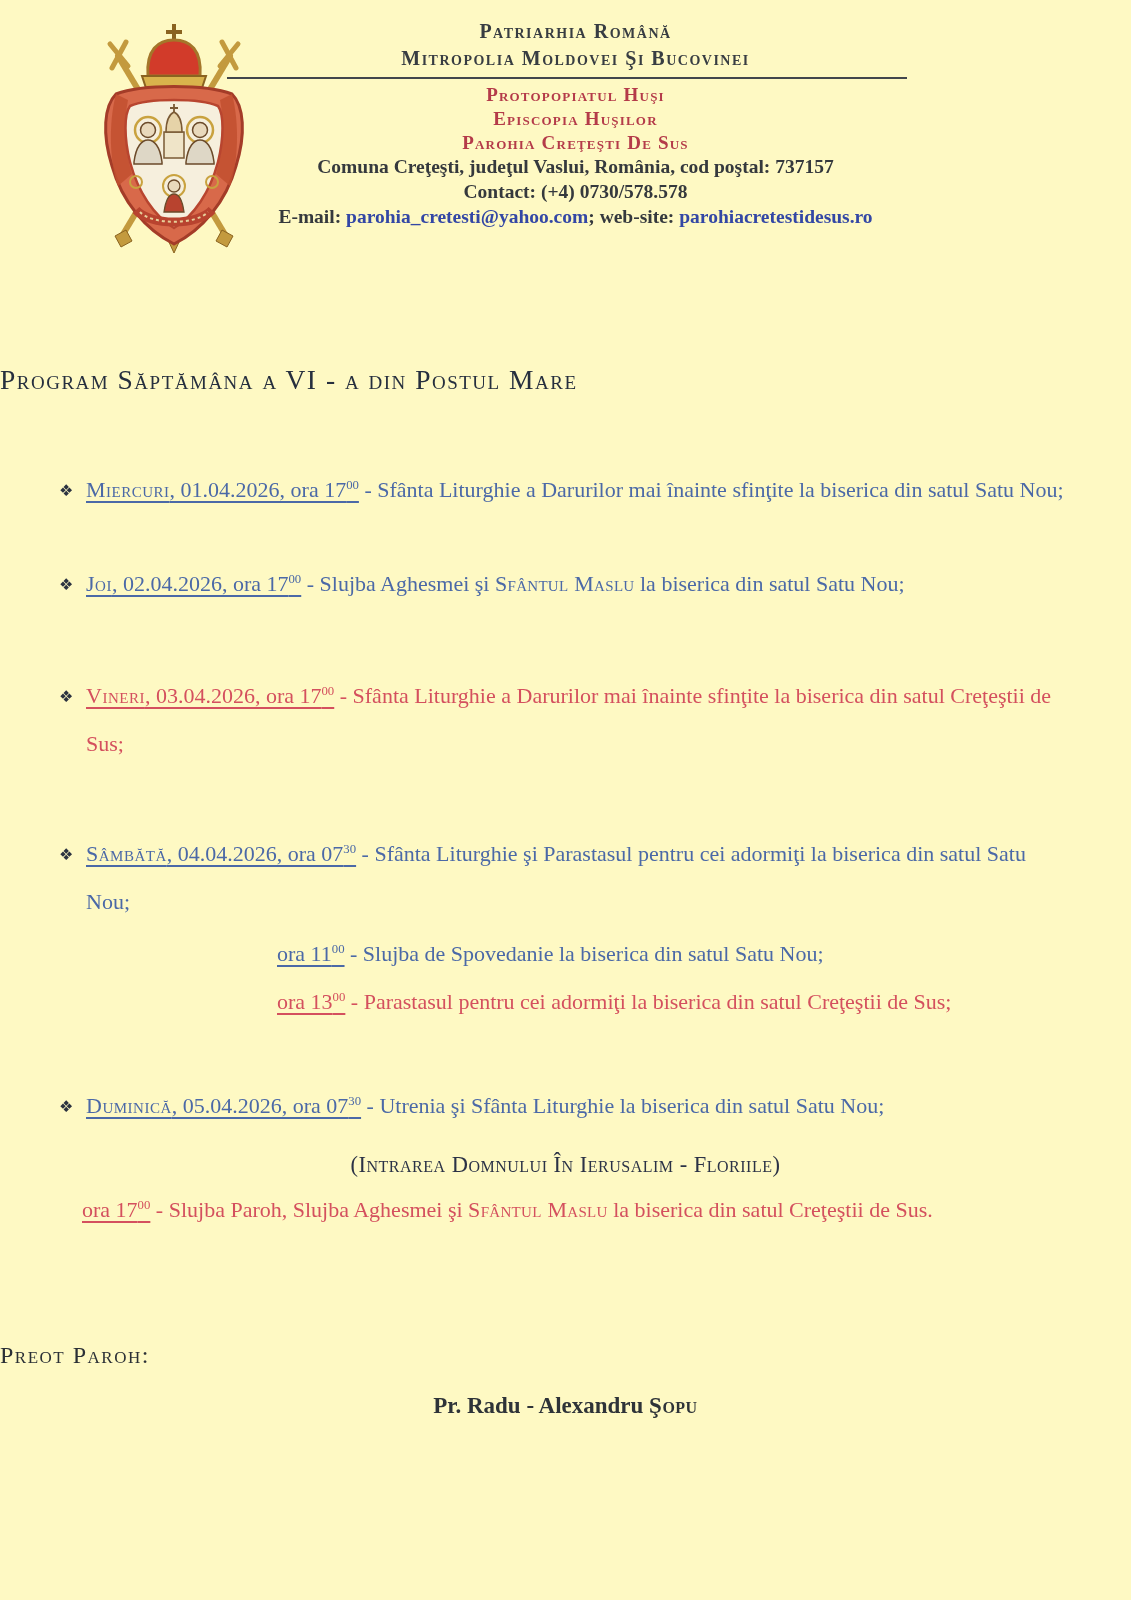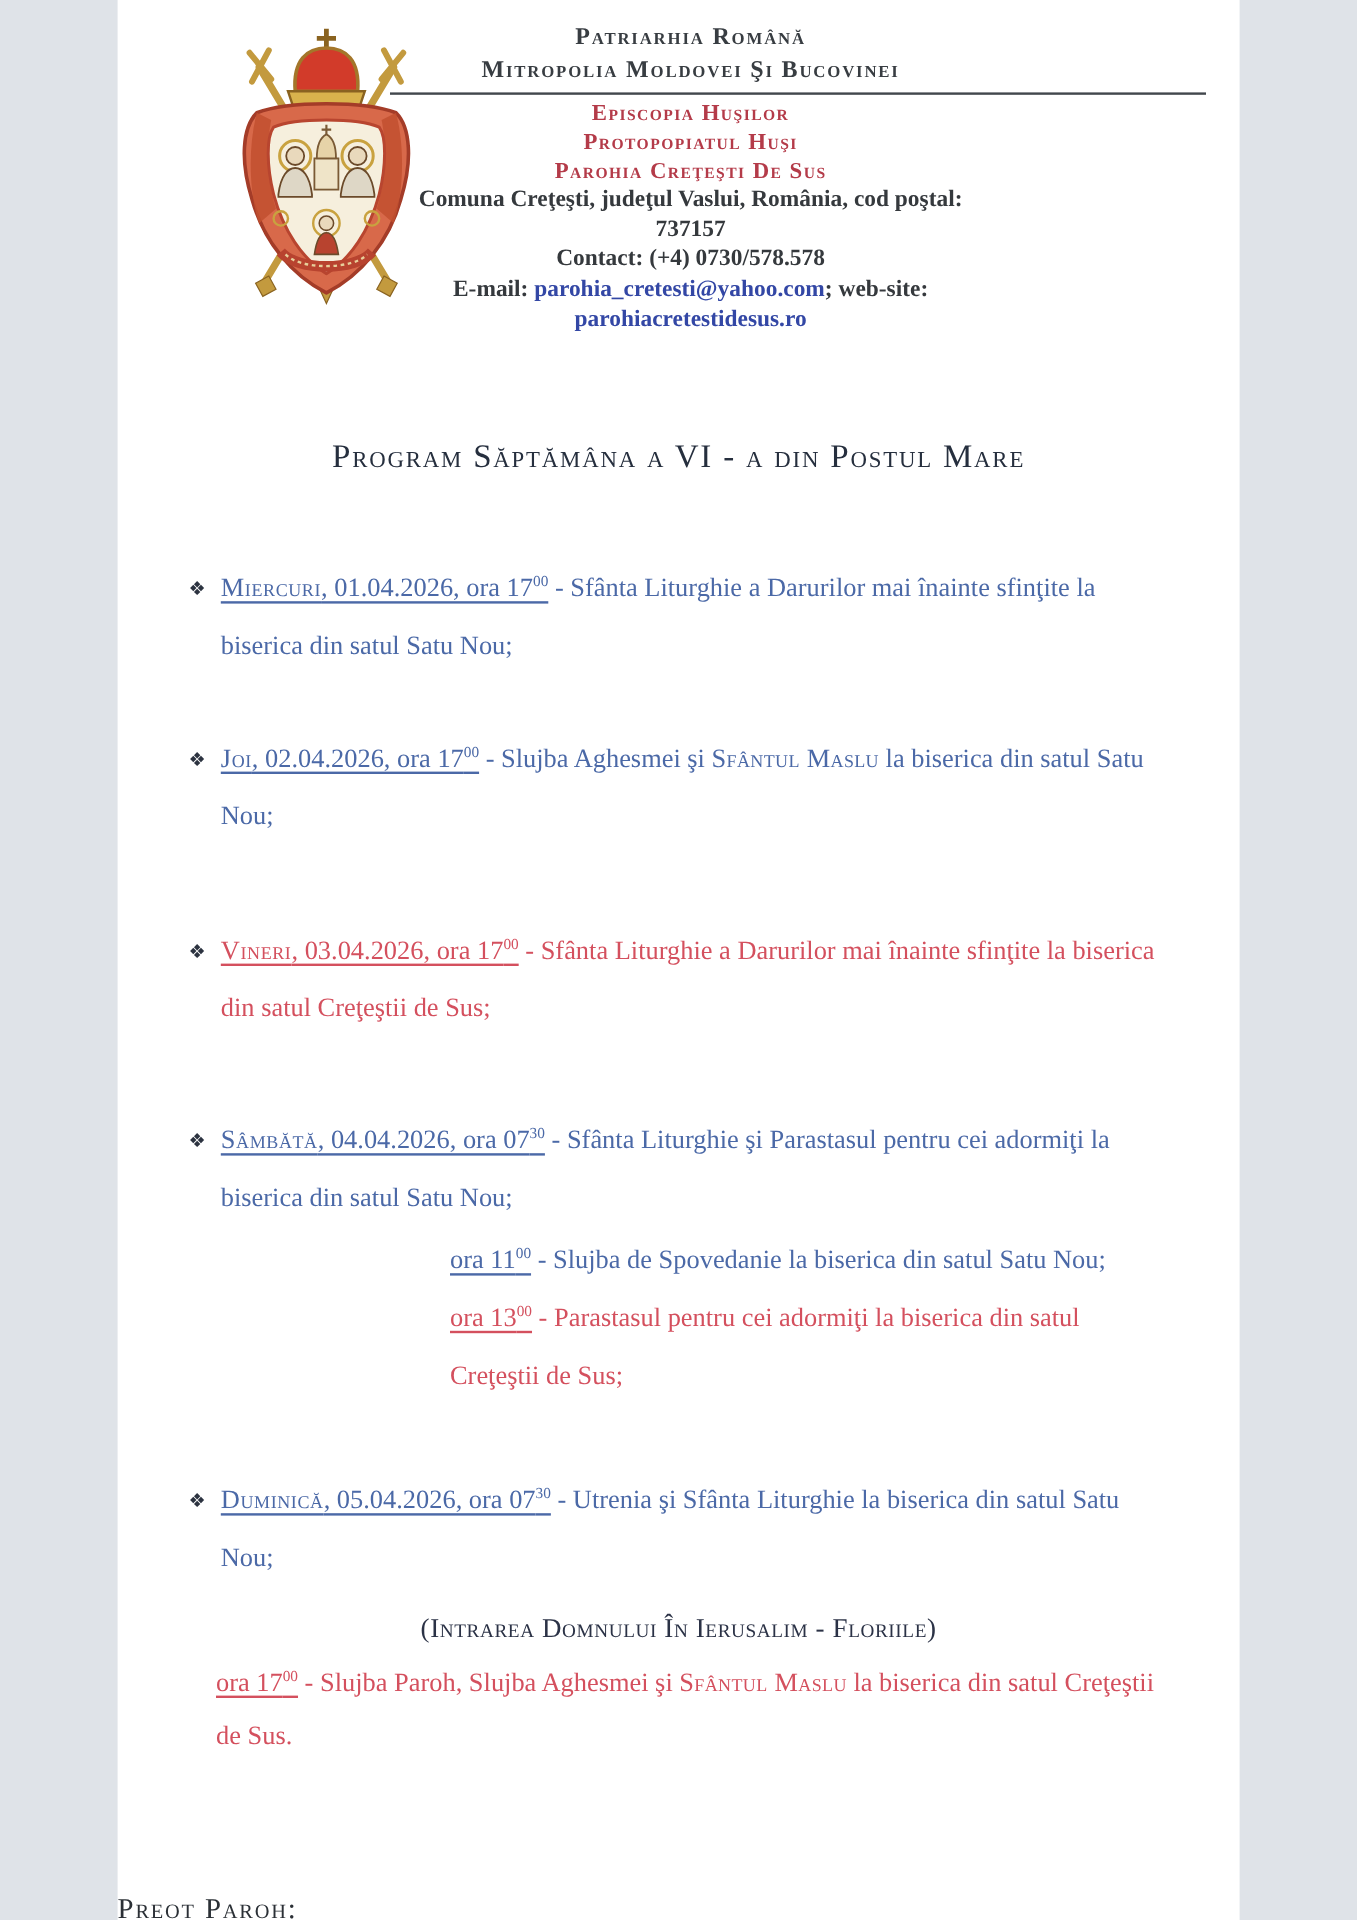--- a/index.html
+++ b/index.html
@@ -2,40 +2,40 @@
 <html><head>
 <meta charset="utf-8">
 <style>
   html,body{margin:0;padding:0;}
   body{
     background:#dfe3e8;
     font-family:"Liberation Serif","DejaVu Serif",serif;
   }
   .page{
     position:relative;
-    width:935px;
+    width:1131px;
     height:1600px;
     margin:0 auto;
-    background:#ffffff;
+    background:#fef9c3;
     color:#33383e;
     overflow:hidden;
   }
   
   .header{position:relative;height:262px;padding-top:18px;}
   .crest{position:absolute;left:88px;top:14px;width:172px;height:242px;}
   .hgroup{margin:0 215px 0 235px;text-align:center;}
   .h-line1{font-variant:small-caps;font-weight:bold;font-size:20px;line-height:27px;letter-spacing:1.5px;color:#383d42;}
   .h-rule{border:none;border-top:2.5px solid #42474c;margin:5px 0 4px -8px;width:680px;}
   .h-red{font-variant:small-caps;font-weight:bold;font-size:19px;line-height:24px;letter-spacing:1.2px;color:#b43b49;}
   .h-addr{font-weight:bold;font-size:19.5px;line-height:24.5px;color:#35393d;}
   .h-email{font-weight:bold;font-size:19.5px;line-height:25px;color:#35393d;}
   .link-blue{color:#3347a5;}
   
   .title{
-    margin-top:84px;text-align:center;
+    margin-top:84px;
     font-variant:small-caps;font-size:27.5px;letter-spacing:1.5px;
     color:#262f3e;
   }
   
   .list{margin:70px 62px 0 62px;font-size:22px;}
   .pitem{position:relative;padding-left:24px;line-height:48px;}
   .bullet{position:absolute;left:-3px;top:1px;font-size:16px;color:#2c3340;font-family:"DejaVu Sans",sans-serif;}
   .blue{color:#4b69a7;}
   .red{color:#d4505e;}
   .du{text-decoration:underline;text-decoration-thickness:2px;text-underline-offset:4px;}
@@ -122,22 +122,22 @@
       <circle cx="124" cy="168" r="6" fill="none" stroke="#c9a23f" stroke-width="2"></circle>
 
       <path d="M48,196 C62,212 110,212 124,196" fill="none" stroke="#b8432f" stroke-width="9"></path>
       <path d="M52,198 C64,211 108,211 120,198" fill="none" stroke="#e7cf9a" stroke-width="2" stroke-dasharray="3 3"></path>
     </svg>
 
     <div class="hgroup">
       <div class="h-line1">Patriarhia Română</div>
       <div class="h-line1">Mitropolia Moldovei Şi Bucovinei</div>
       <hr class="h-rule">
+      <div class="h-red">Protopopiatul Huşi</div>
       <div class="h-red">Episcopia Huşilor</div>
-      <div class="h-red">Protopopiatul Huşi</div>
       <div class="h-red">Parohia Creţeşti De Sus</div>
       <div class="h-addr">Comuna Creţeşti, judeţul Vaslui, România, cod poştal: 737157</div>
       <div class="h-addr">Contact: (+4) 0730/578.578</div>
       <div class="h-email"><span>E-mail: </span><span class="link-blue">parohia_cretesti@yahoo.com</span><span>;  web-site: </span><span class="link-blue">parohiacretestidesus.ro</span></div>
     </div>
   </div>
 
   <div class="title">Program Săptămâna a VI - a din Postul Mare</div>
 
   <div class="list">

